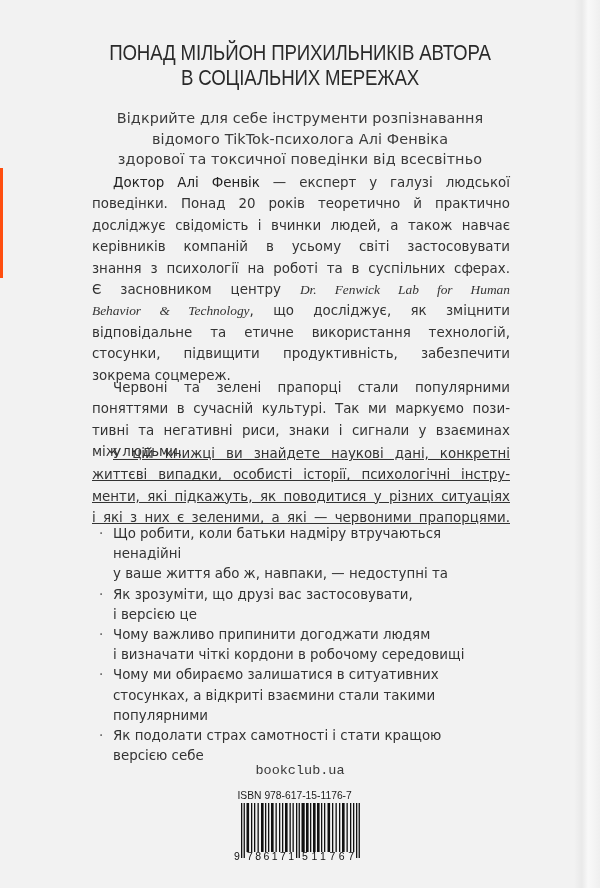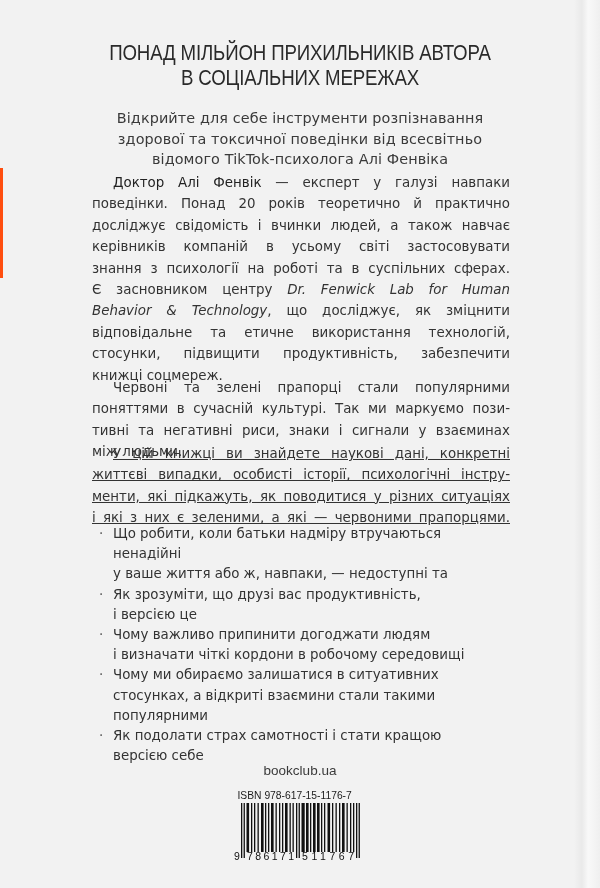--- a/index.html
+++ b/index.html
@@ -74,21 +74,21 @@
     text-align-last: justify;
     height: 21.4px;
   }
   .line.last {
     text-align-last: left;
   }
   .line.indent {
     padding-left: 21px;
   }
   .bold { font-weight: normal; color: #222; }
-  .ital { font-style: italic; }
+  .ital { font-style: italic; font-family: Liberation Serif, serif; }
   .para1 { top: 172px; }
   .para2 { top: 377px; }
   .para3 { top: 443px; text-decoration: underline; }
   .bullets {
     position: absolute;
     left: 92px;
     top: 524px;
     width: 430px;
     font-family: "DejaVu Sans", sans-serif;
     font-size: 13.4px;
@@ -112,21 +112,21 @@
     display: block;
     white-space: nowrap;
     height: 20.2px;
   }
   .site {
     position: absolute;
     left: 0;
     top: 763px;
     width: 600px;
     text-align: center;
-    font-family: Liberation Sans, sans-serif;
+    font-family: Liberation Mono, monospace;
     font-size: 13.5px;
     color: #3a3a3a;
   }
   .isbn {
     position: absolute;
     left: 233px;
     top: 789px;
     width: 134px;
     text-align: center;
     font-family: "Liberation Sans", sans-serif;
@@ -150,35 +150,35 @@
 <div class="spine-edge"></div>
 <div class="accent-bar" id="accent-bar" style="background: rgb(255, 78, 15);"></div>
 
 <div class="headline">
   <div>ПОНАД МІЛЬЙОН ПРИХИЛЬНИКІВ АВТОРА</div>
   <div>В СОЦІАЛЬНИХ МЕРЕЖАХ</div>
 </div>
 
 <div class="intro">
   <div>Відкрийте для себе інструменти розпізнавання</div>
+  <div>відомого TikTok-психолога Алі Фенвіка</div>
   <div>здорової та токсичної поведінки від всесвітньо</div>
-  <div>відомого TikTok-психолога Алі Фенвіка</div>
 </div>
 
 <div class="body-col para1">
-  <span class="line indent"><span class="bold">Доктор Алі Фенвік</span><span> — експерт у галузі навпаки</span></span>
+  <span class="line indent"><span class="bold">Доктор Алі Фенвік</span><span> — експерт у галузі людської</span></span>
   <span class="line">поведінки. Понад 20 років теоретично й практично</span>
   <span class="line">досліджує свідомість і вчинки людей, а також навчає</span>
   <span class="line">керівників компаній в усьому світі застосовувати</span>
   <span class="line">знання з психології на роботі та в суспільних сферах.</span>
   <span class="line"><span>Є засновником центру </span><span class="ital">Dr. Fenwick Lab for Human</span></span>
   <span class="line"><span class="ital">Behavior &amp; Technology</span><span>, що досліджує, як зміцнити</span></span>
   <span class="line">відповідальне та етичне використання технологій,</span>
   <span class="line">стосунки, підвищити продуктивність, забезпечити</span>
-  <span class="line last">книжці соцмереж.</span>
+  <span class="line last">зокрема соцмереж.</span>
 </div>
 
 <div class="body-col para2">
   <span class="line indent">Червоні та зелені прапорці стали популярними</span>
   <span class="line">поняттями в сучасній культурі. Так ми маркуємо пози-</span>
   <span class="line">тивні та негативні риси, знаки і сигнали у взаєминах</span>
   <span class="line last">між людьми.</span>
 </div>
 
 <div class="body-col para3">
@@ -190,21 +190,21 @@
 
 <ul class="bullets">
   <li class="bullet-item">
     <span class="bullet-dot">·</span>
     <span class="bullet-line">Що робити, коли батьки надміру втручаються</span>
     <span class="bullet-line">ненадійні</span>
     <span class="bullet-line">у ваше життя або ж, навпаки, — недоступні та</span>
   </li>
   <li class="bullet-item">
     <span class="bullet-dot">·</span>
-    <span class="bullet-line">Як зрозуміти, що друзі вас продуктивність,</span>
+    <span class="bullet-line">Як зрозуміти, що друзі вас застосовувати,</span>
     <span class="bullet-line">і версією це</span>
   </li>
   <li class="bullet-item">
     <span class="bullet-dot">·</span>
     <span class="bullet-line">Чому важливо припинити догоджати людям</span>
     <span class="bullet-line">і визначати чіткі кордони в робочому середовищі</span>
   </li>
   <li class="bullet-item">
     <span class="bullet-dot">·</span>
     <span class="bullet-line">Чому ми обираємо залишатися в ситуативних</span>

